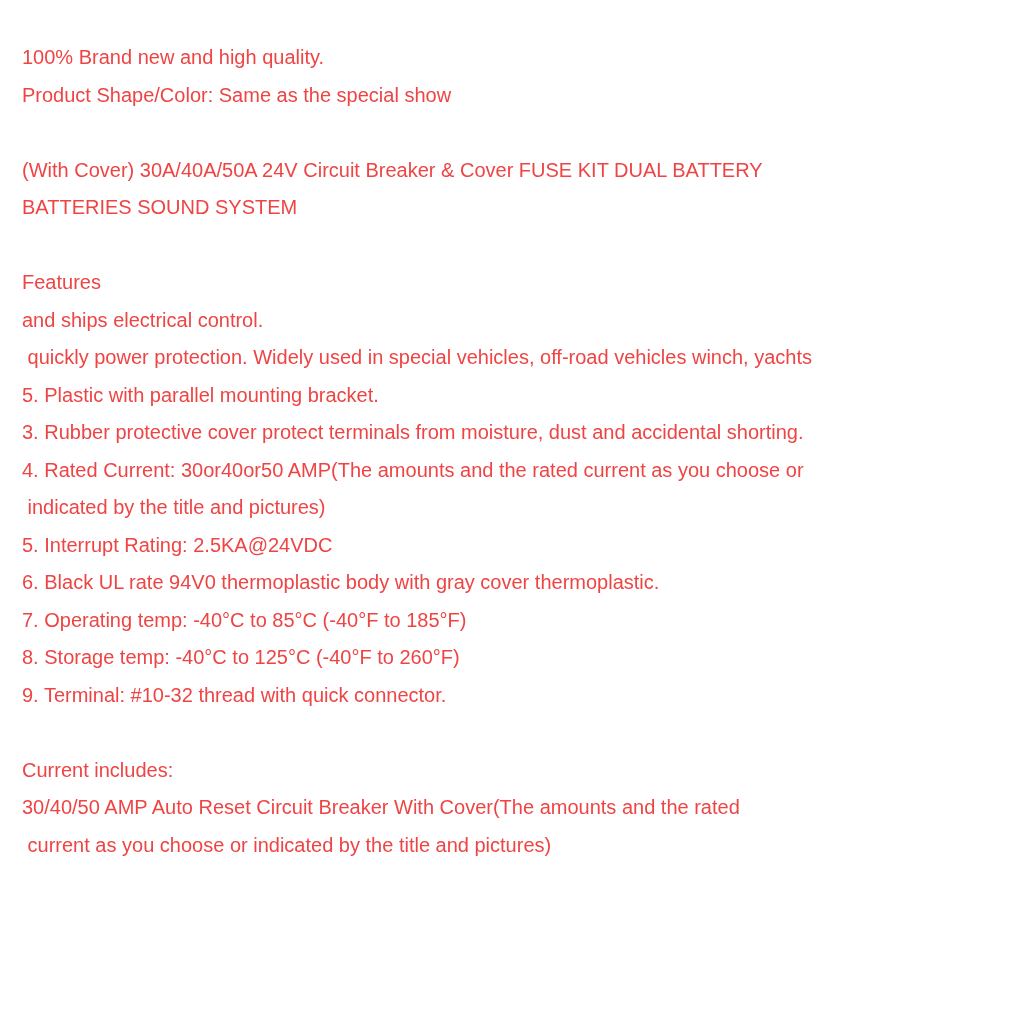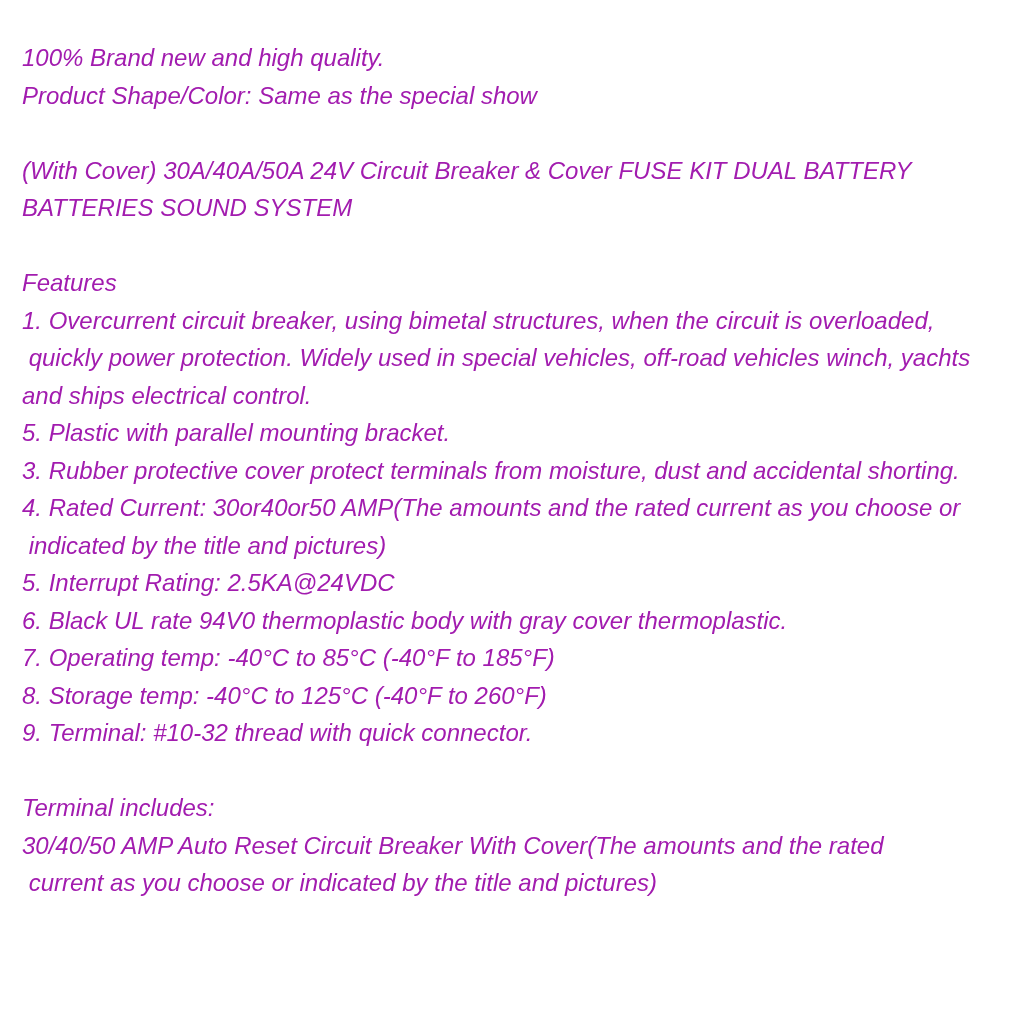--- a/index.html
+++ b/index.html
@@ -12,50 +12,48 @@
     width: 1024px;
     height: 1024px;
     background: #ffffff;
     overflow: hidden;
     box-sizing: border-box;
     padding: 39px 18px 0 22px;
     font-family: "Liberation Sans", "DejaVu Sans", sans-serif;
   }
   .line {
     white-space: pre;
-    font-size: 24px;
+    font-size: 20px;
     line-height: 37.5px;
-    color: #a21caf;
+    color: #ef4444;
     letter-spacing: 0px;
-    font-style: italic;
   }
   .line.blank {
     height: 37.5px;
   }
 </style>
 </head>
 <body>
 
 <div class="page">
   <div class="line">100% Brand new and high quality.</div>
   <div class="line">Product Shape/Color: Same as the special show</div>
   <div class="line blank"></div>
   <div class="line">(With Cover) 30A/40A/50A 24V Circuit Breaker &amp; Cover FUSE KIT DUAL BATTERY</div>
   <div class="line">BATTERIES SOUND SYSTEM</div>
   <div class="line blank"></div>
   <div class="line">Features</div>
-  <div class="line">1. Overcurrent circuit breaker, using bimetal structures, when the circuit is overloaded,</div>
+  <div class="line">and ships electrical control.</div>
   <div class="line"> quickly power protection. Widely used in special vehicles, off-road vehicles winch, yachts</div>
-  <div class="line">and ships electrical control.</div>
   <div class="line">5. Plastic with parallel mounting bracket.</div>
   <div class="line">3. Rubber protective cover protect terminals from moisture, dust and accidental shorting.</div>
   <div class="line">4. Rated Current: 30or40or50 AMP(The amounts and the rated current as you choose or</div>
   <div class="line"> indicated by the title and pictures)</div>
   <div class="line">5. Interrupt Rating: 2.5KA@24VDC</div>
   <div class="line">6. Black UL rate 94V0 thermoplastic body with gray cover thermoplastic.</div>
   <div class="line">7. Operating temp: -40°C to 85°C (-40°F to 185°F)</div>
   <div class="line">8. Storage temp: -40°C to 125°C (-40°F to 260°F)</div>
   <div class="line">9. Terminal: #10-32 thread with quick connector.</div>
   <div class="line blank"></div>
-  <div class="line">Terminal includes:</div>
+  <div class="line">Current includes:</div>
   <div class="line">30/40/50 AMP Auto Reset Circuit Breaker With Cover(The amounts and the rated</div>
   <div class="line"> current as you choose or indicated by the title and pictures)</div>
 </div>
 
 </body></html>

